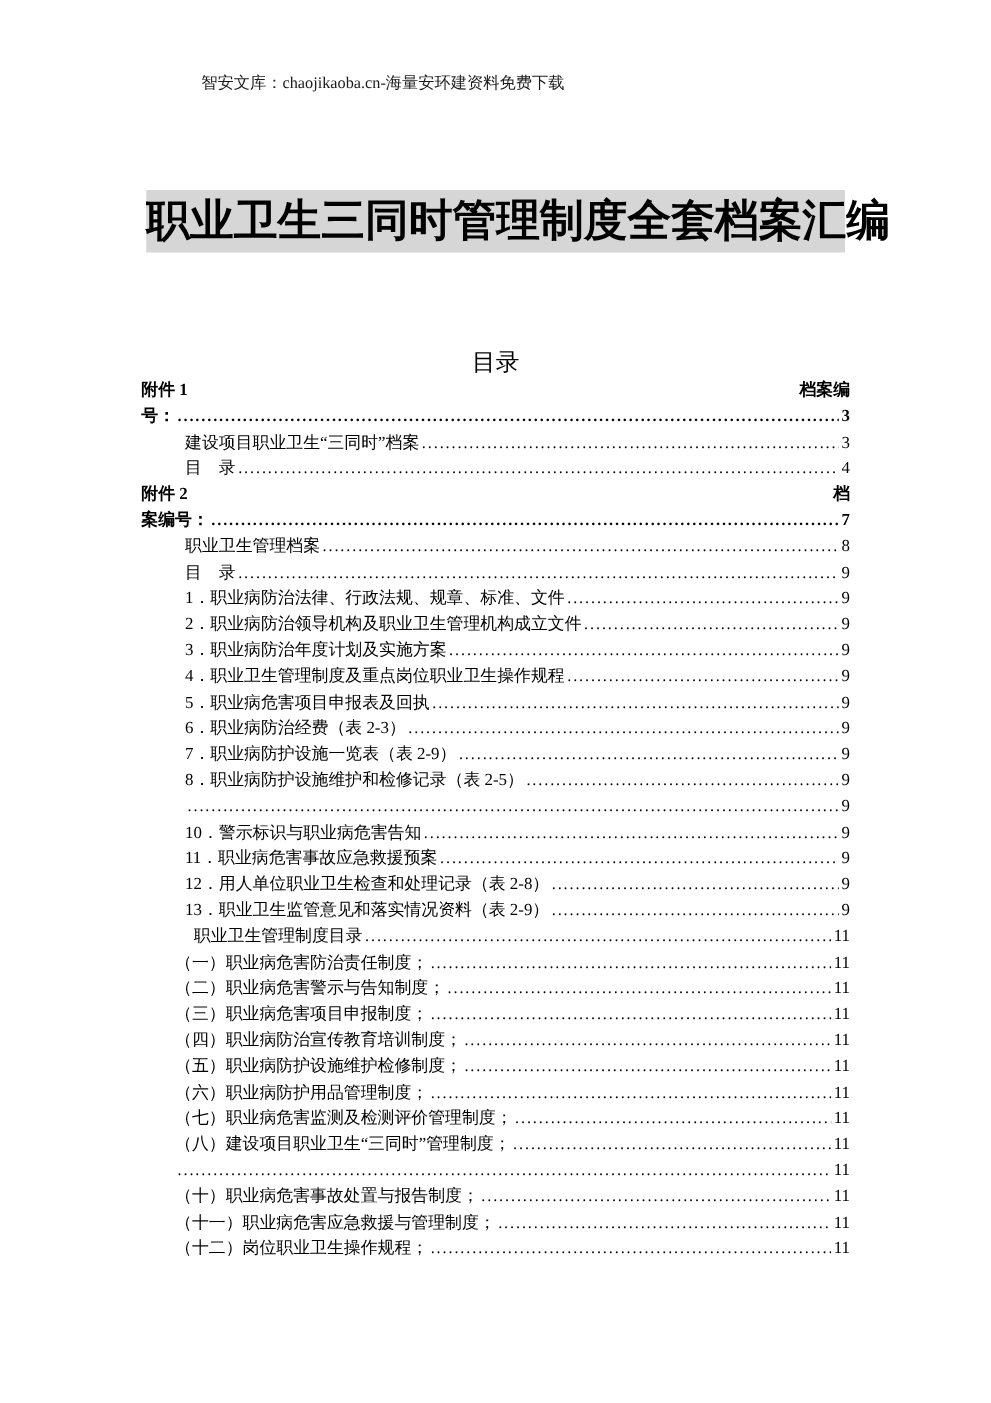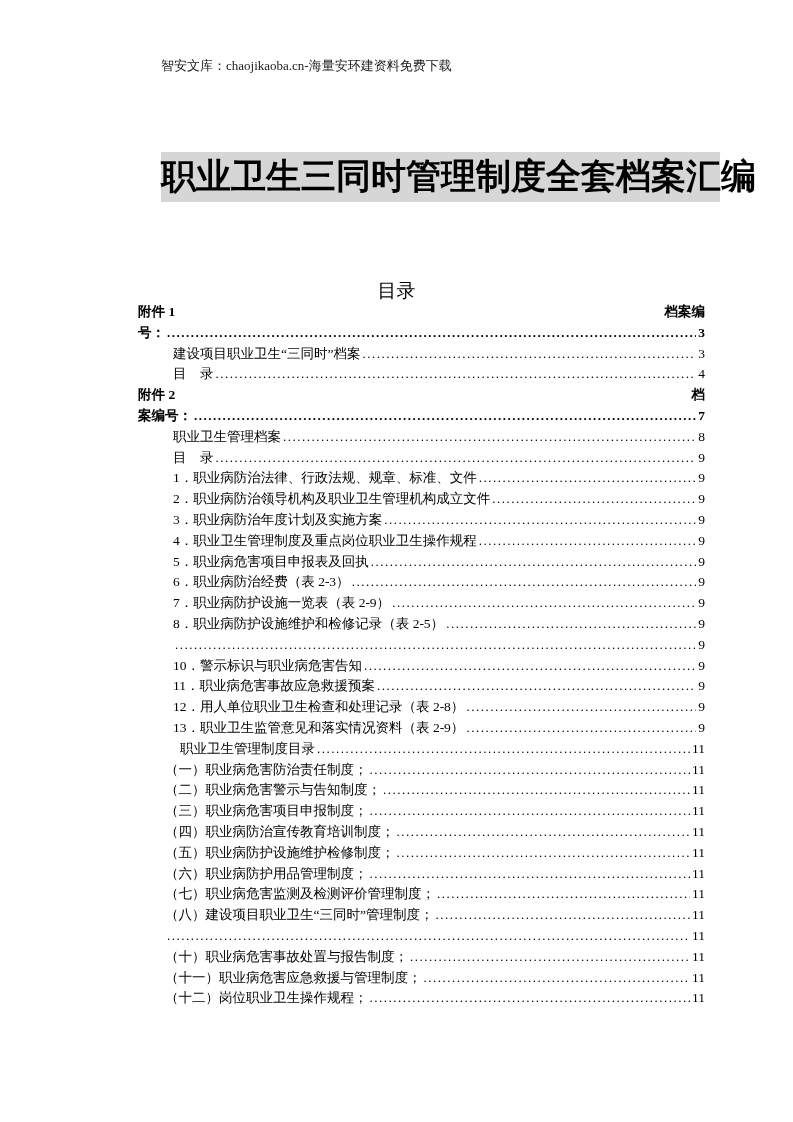--- a/index.html
+++ b/index.html
@@ -18,30 +18,28 @@
     white-space:nowrap;
     margin-left:48px;
   }
   .doc-title{
     position:absolute;left:117px;top:152px;width:559px;
     background:#d6d6d6;
     font-size:35px;font-weight:bold;
     line-height:50px;height:50px;
     text-align:center;white-space:nowrap;
     letter-spacing:0px;
-    margin-left:44px;
   }
   .toc-heading{
     position:absolute;left:113px;top:281px;width:567px;
     text-align:center;font-size:19px;line-height:20px;
   }
   .toc{
     position:absolute;left:113px;top:302px;width:567px;
     font-size:13.5px;
-    margin-left:25px;
   }
   .toc-row{
     display:flex;align-items:baseline;
     height:20.8px;line-height:20.8px;
     white-space:nowrap;
   }
   .row-attachment{font-weight:bold;justify-content:space-between;}
   .row-cont{font-weight:bold;}
   .row-l1{padding-left:35px;}
   .row-l2{padding-left:42px;}

